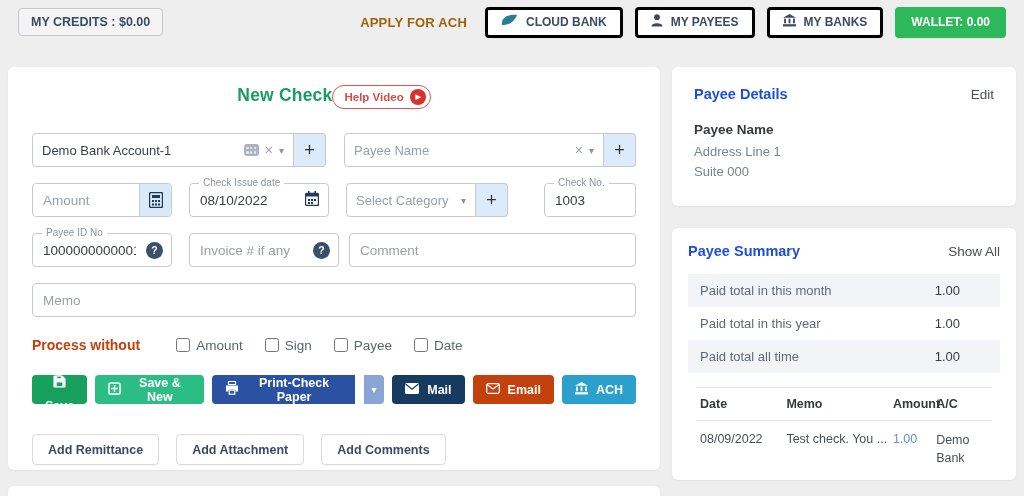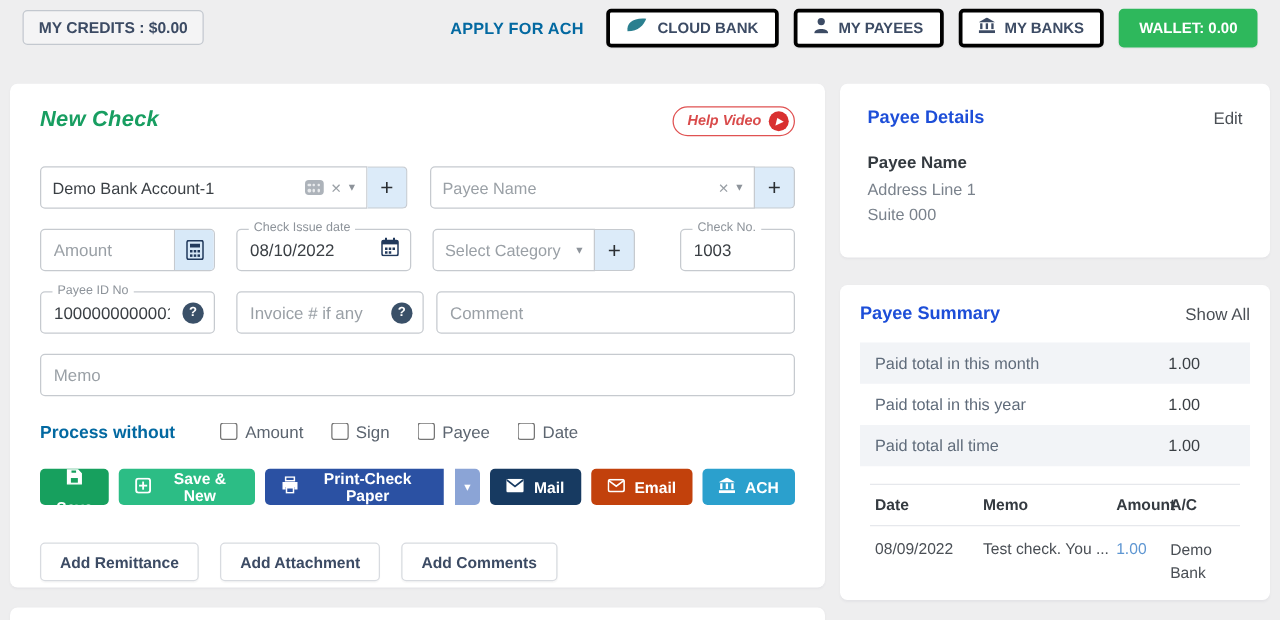--- a/index.html
+++ b/index.html
@@ -15,37 +15,37 @@
   .credits-chip {
     border:1px solid #c3c8cf; border-radius:4px; background:#f4f4f5;
     padding:6px 12px; font-size:12.5px; font-weight:bold; color:#3c4b64; cursor:pointer;
   }
   .getting-started { display:flex; align-items:center; gap:7px; font-size:14.5px; font-weight:600; color:#3f4d63; cursor:pointer; }
   .play-circle {
     width:17px; height:17px; border-radius:50%; background:#20344f; color:#fff;
     display:inline-flex; align-items:center; justify-content:center; font-size:8px; padding-left:1px;
   }
   .topbar-right { margin-left:auto; display:flex; align-items:center; gap:12px; }
-  .apply-ach { font-size:13px; font-weight:bold; color:#0369a1; letter-spacing:.2px; cursor:pointer; margin-right:6px; }
+  .apply-ach { font-size:13px; font-weight:bold; color:#a16207; letter-spacing:.2px; cursor:pointer; margin-right:6px; }
   .top-btn {
     background:#fff; border:3px solid #000000; border-radius:4px; height:31px;
     display:inline-flex; align-items:center; gap:8px; padding:0 13px;
     font-size:12px; font-weight:bold; color:#3c4b64; cursor:pointer; box-shadow:0 1px 1px rgba(0,0,0,.04);
   }
   .top-btn svg { flex:none; }
   .wallet-btn { background:#2eb85c; border-color:#2eb85c; color:#fff; }
   
   .main { display:flex; gap:12px; padding:23px 8px 0; align-items:flex-start; }
   .card { background:#fff; border-radius:6px; box-shadow:0 1px 2px rgba(60,75,100,.06); }
   .left-col { width:652px; display:flex; flex-direction:column; gap:16px; }
   .form-card { height:403px; padding:18px 24px 0; }
   .bottom-sliver { height:40px; }
   .right-col { width:344px; display:flex; flex-direction:column; gap:22px; }
   
-  .form-head { display:flex; align-items:flex-start; justify-content:space-between; margin-bottom:24px;font-style:italic; }
+  .form-head { display:flex; align-items:flex-start; justify-content:center; margin-bottom:24px; }
   .form-title { color:#189e61; font-size:17.5px; font-weight:bold; letter-spacing:.2px; }
   .help-video {
     display:inline-flex; align-items:center; gap:6px; border:1px solid #e05252; border-radius:13px;
     color:#d94b4b; font-size:11.5px; padding:3px 4px 3px 11px; cursor:pointer; font-weight:600;
   }
   .help-video .play-circle { background:#d93030; width:16px; height:16px; font-size:7px; }
   .frow { display:flex; align-items:center; margin-bottom:16px; }
   .combo {
     display:flex; align-items:center; border:1px solid #c6cacf; border-radius:4px 0 0 4px;
     height:34px; padding:0 9px; gap:6px; background:#fff; cursor:pointer;
@@ -75,21 +75,21 @@
     width:32px; height:32px; flex:none; background:#d8e9f8; border-left:1px solid #c6cacf;
     border-radius:0 3px 3px 0; display:flex; align-items:center; justify-content:center; color:#21395c; cursor:pointer;
   }
   .infield-icon { margin-right:9px; color:#21395c; flex:none; cursor:pointer; }
   .q-badge {
     width:17px; height:17px; border-radius:50%; background:#3a5068; color:#fff; flex:none;
     font-size:10.5px; font-weight:bold; display:flex; align-items:center; justify-content:center;
     margin-right:8px; cursor:pointer;
   }
   .process-row { display:flex; align-items:center; gap:22px; margin:20px 0 22px; }
-  .process-label { font-size:14px; font-weight:bold; color:#0369a1; margin-right:14px; }
+  .process-label { font-size:14px; font-weight:bold; color:#c2410c; margin-right:14px; }
   .chk { display:flex; align-items:center; gap:6px; font-size:13.5px; color:#5c6570; cursor:pointer; }
   .chk input { width:14px; height:14px; cursor:pointer; }
   .actions { display:flex; align-items:center; gap:8px; margin-bottom:30px; }
   .btn {
     height:29px; border:none; border-radius:4px; color:#fff; font-size:12.5px; font-weight:bold;
     display:inline-flex; align-items:center; gap:8px; padding:0 13px; cursor:pointer; font-family:inherit;
   }
   .btn svg { flex:none; }
   .btn-save { background:#17a05e;flex-direction:column; }
   .btn-savenew { background:#2cbd85;justify-content:flex-end; }

